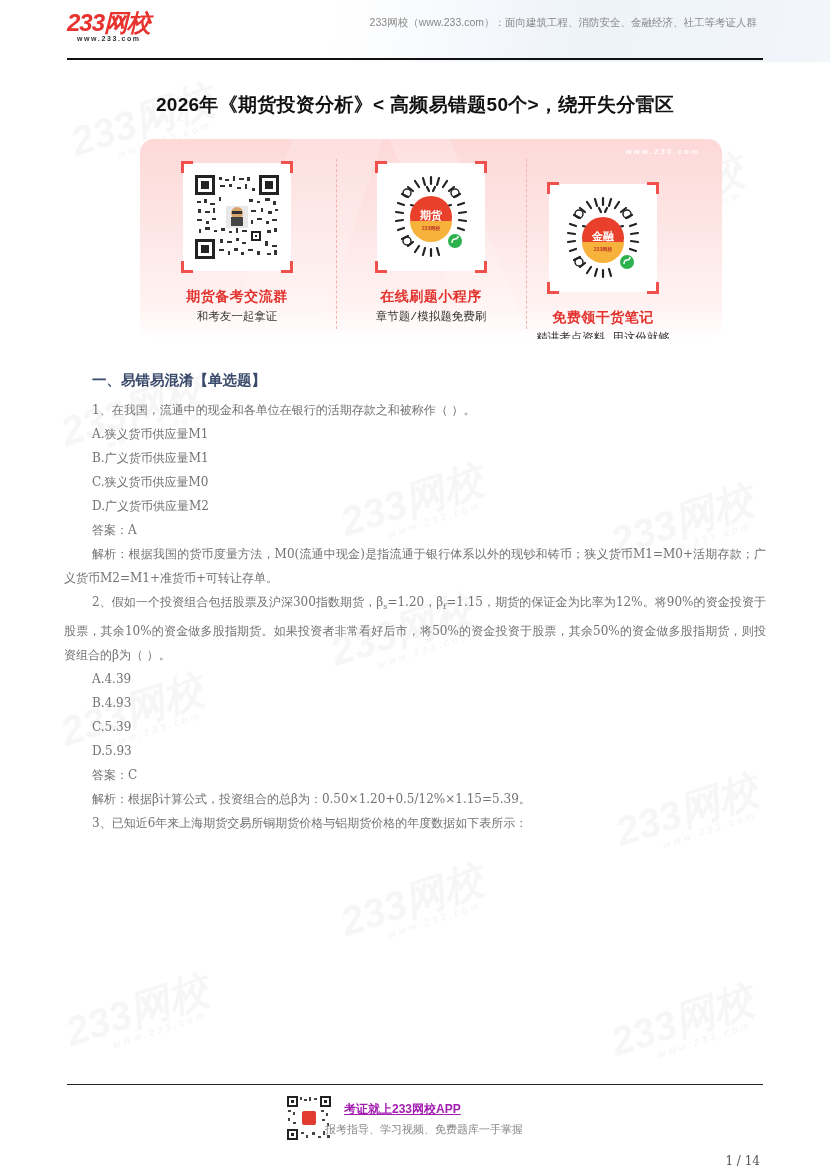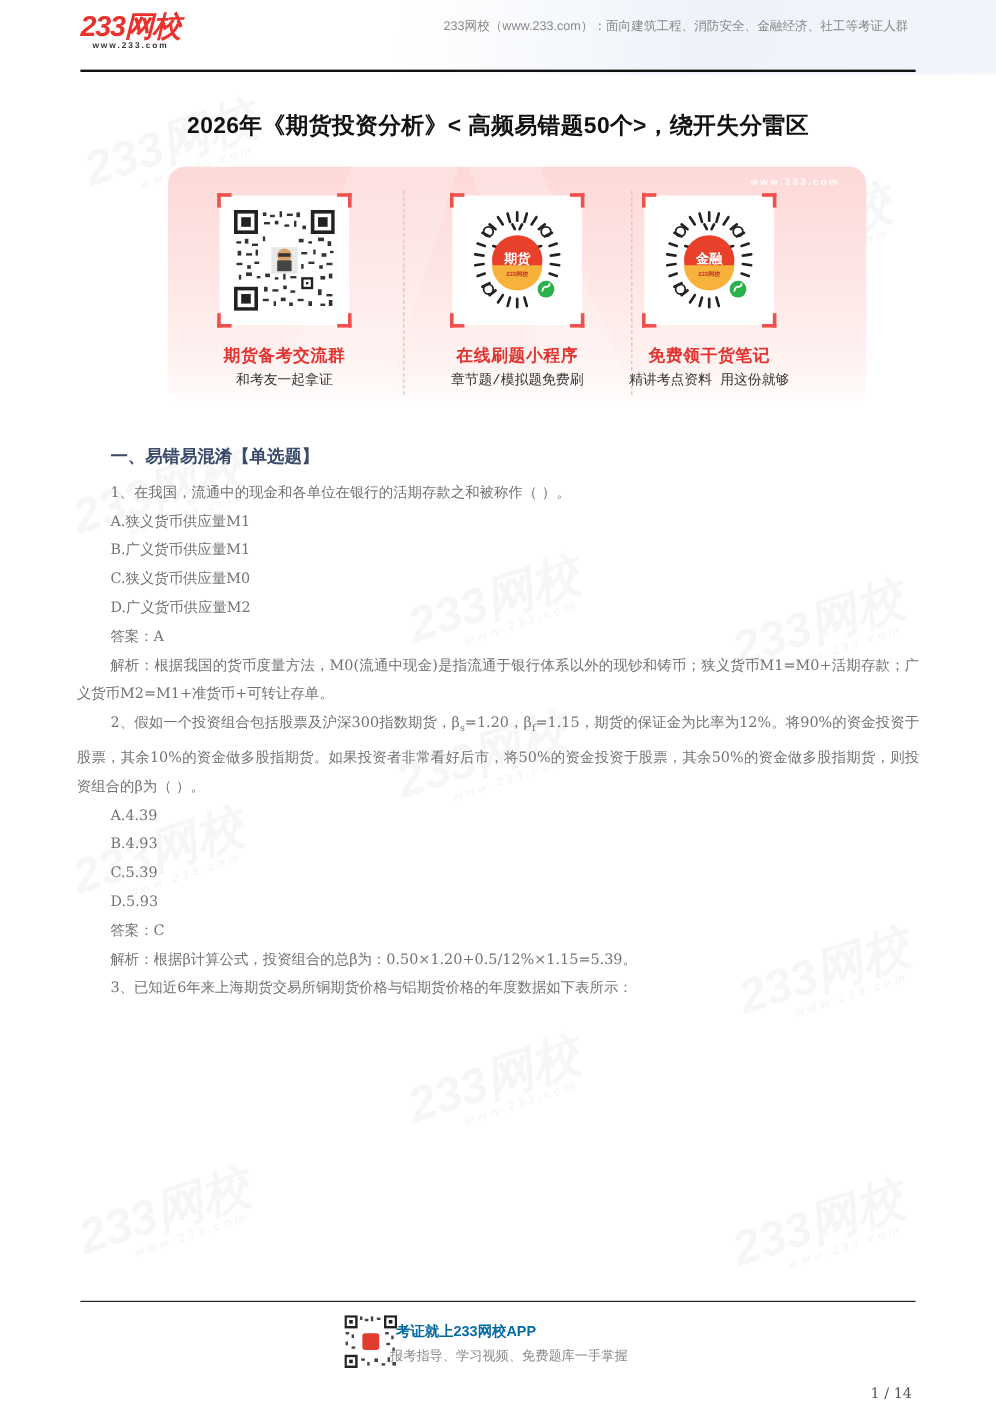--- a/index.html
+++ b/index.html
@@ -58,22 +58,22 @@
 
     
     .wm { position: absolute; font-family: "Liberation Sans", sans-serif; font-weight: bold; font-style: italic;
       color: rgba(200,200,200,0.17); transform: rotate(-18deg); pointer-events: none; }
     .wm-big { font-size: 40px; line-height: 40px; }
     .wm-small { font-size: 10px; letter-spacing: 3px; margin-left: 40px; }
 
     
     .footer-rule { position: absolute; left: 67px; top: 1084px; width: 696px; height: 1px; background: #222; }
     .footer-qr { position: absolute; left: 287px; top: 1096px; width: 44px; height: 44px; }
-    .footer-title { position: absolute; left: 330px; top: 1101px; font-family: "Liberation Sans", "DejaVu Sans", sans-serif;
-      font-weight: bold; font-size: 12px; color: #0369a1; }
+    .footer-title { position: absolute; left: 344px; top: 1101px; font-family: "Liberation Sans", "DejaVu Sans", sans-serif;
+      font-weight: bold; font-size: 12px; color: #a21caf; text-decoration: underline; }
     .footer-sub { position: absolute; left: 325px; top: 1122px; font-family: "Liberation Sans", "DejaVu Sans", sans-serif;
       font-size: 11px; color: #888; }
     .page-num { position: absolute; right: 70px; top: 1114px; font-size: 12px; color: #555; margin-top: 40px; }
   </style>
 </head>
 <body>
 
 <div class="wm" style="left:70px; top:100px;">
     <div class="wm-big">233网校</div>
     <div class="wm-small">www.233.com</div>
@@ -269,21 +269,21 @@
         <text x="42" y="55" font-family="Liberation Sans, sans-serif" font-size="5" font-weight="bold" fill="#c0392b" text-anchor="middle">233网校</text>
         <circle cx="66" cy="66" r="7" fill="#2bb24c"></circle>
           <path d="M63 68 q0 -4 3 -4 q3 0 3 -3" stroke="#fff" stroke-width="1.5" fill="none"></path>
       </svg>
     </div>
     <div class="card-title">在线刷题小程序</div>
     <div class="card-sub">章节题/模拟题免费刷</div>
   </div>
   <div class="card-divider" style="left:386px;"></div>
 
-  <div class="card" style="left:356px;">
+  <div class="card" style="left:368px;margin-top:21px;">
     <div class="qr-frame">
       <span class="corner c-tl"></span>
         <span class="corner c-tr"></span>
         <span class="corner c-bl"></span>
         <span class="corner c-br"></span>
       <svg class="qr-inner" viewBox="0 0 84 84">
         <g stroke="#222" stroke-width="2.2" stroke-linecap="round">
           <line x1="42" y1="2" x2="42" y2="9"></line>
             <line x1="50" y1="3" x2="48" y2="10"></line>
             <line x1="34" y1="3" x2="36" y2="10"></line>

